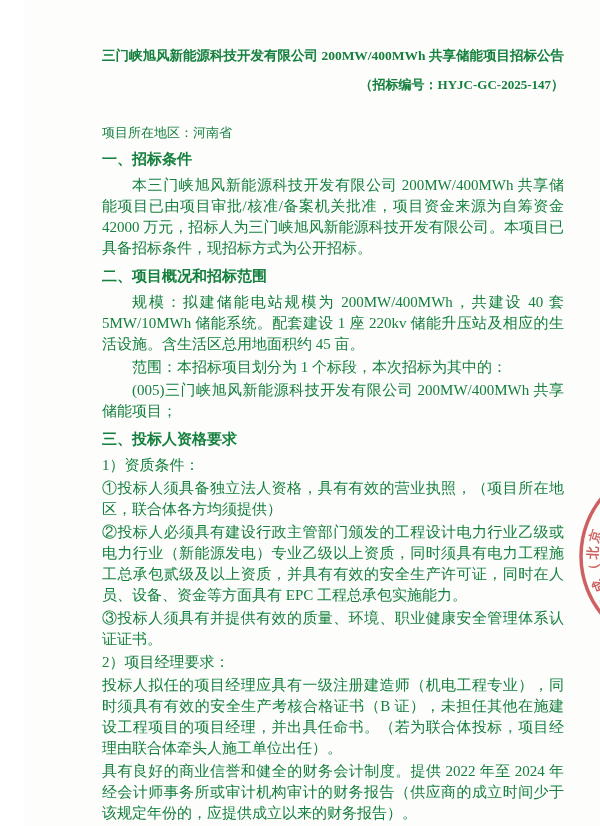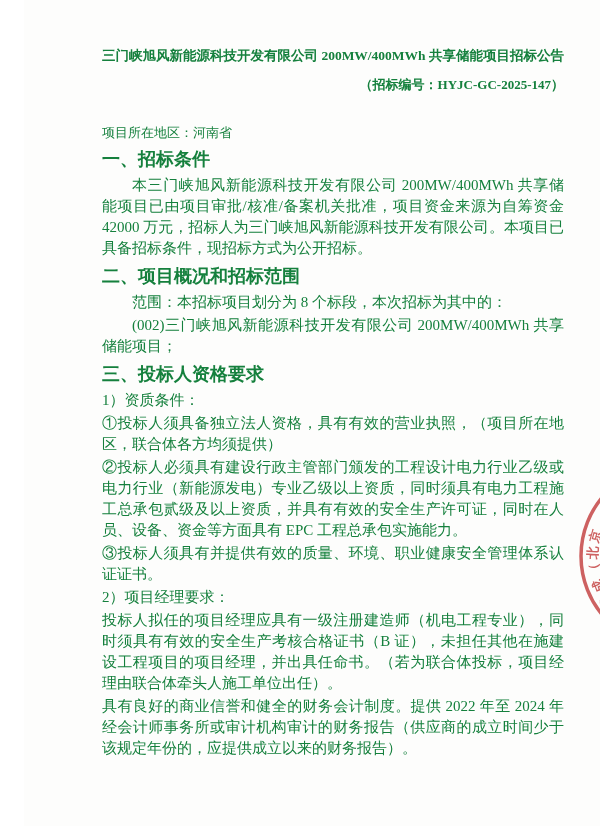--- a/index.html
+++ b/index.html
@@ -32,21 +32,21 @@
     text-align: right;
     line-height: 18px;
     margin: 11px 0 0 0;
   }
   .region-line {
     font-size: 13px;
     line-height: 18px;
     margin: 30px 0 0 0;
   }
   .sec-heading {
-    font-size: 18px;
+    font-size: 15px;
     font-weight: bold;
     line-height: 21px;
     margin: 7px 0 5px 0;
   }
   .para {
     font-size: 15px;
     line-height: 21px;
     text-align: justify;
     margin: 0 0 2px 0;
   }
@@ -65,22 +65,23 @@
 
 <div class="page">
   <div class="content">
     <h1 class="doc-title">三门峡旭风新能源科技开发有限公司 200MW/400MWh 共享储能项目招标公告</h1>
     <h2 class="doc-subtitle">（招标编号：HYJC-GC-2025-147）</h2>
     <p class="region-line">项目所在地区：河南省</p>
     <div id="sections">
         <h3 class="sec-heading">一、招标条件</h3>
         <p class="para indent">本三门峡旭风新能源科技开发有限公司 200MW/400MWh 共享储能项目已由项目审批/核准/备案机关批准，项目资金来源为自筹资金 42000 万元，招标人为三门峡旭风新能源科技开发有限公司。本项目已具备招标条件，现招标方式为公开招标。</p>
         <h3 class="sec-heading">二、项目概况和招标范围</h3>
-        <p class="para indent">范围：本招标项目划分为 8 个标段，本次招标为其中的：</p>
-        <p class="para indent">(002)三门峡旭风新能源科技开发有限公司 200MW/400MWh 共享储能项目；</p>
+        <p class="para indent">规模：拟建储能电站规模为 200MW/400MWh，共建设 40 套 5MW/10MWh 储能系统。配套建设 1 座 220kv 储能升压站及相应的生活设施。含生活区总用地面积约 45 亩。</p>
+        <p class="para indent">范围：本招标项目划分为 1 个标段，本次招标为其中的：</p>
+        <p class="para indent">(005)三门峡旭风新能源科技开发有限公司 200MW/400MWh 共享储能项目；</p>
         <h3 class="sec-heading">三、投标人资格要求</h3>
         <p class="para">1）资质条件：</p>
         <p class="para">①投标人须具备独立法人资格，具有有效的营业执照，（项目所在地区，联合体各方均须提供）</p>
         <p class="para">②投标人必须具有建设行政主管部门颁发的工程设计电力行业乙级或电力行业（新能源发电）专业乙级以上资质，同时须具有电力工程施工总承包贰级及以上资质，并具有有效的安全生产许可证，同时在人员、设备、资金等方面具有 EPC 工程总承包实施能力。</p>
         <p class="para">③投标人须具有并提供有效的质量、环境、职业健康安全管理体系认证证书。</p>
         <p class="para">2）项目经理要求：</p>
         <p class="para">投标人拟任的项目经理应具有一级注册建造师（机电工程专业），同时须具有有效的安全生产考核合格证书（B 证），未担任其他在施建设工程项目的项目经理，并出具任命书。（若为联合体投标，项目经理由联合体牵头人施工单位出任）。</p>
         <p class="para">具有良好的商业信誉和健全的财务会计制度。提供 2022 年至 2024 年经会计师事务所或审计机构审计的财务报告（供应商的成立时间少于该规定年份的，应提供成立以来的财务报告）。</p>
       </div>
   </div>

